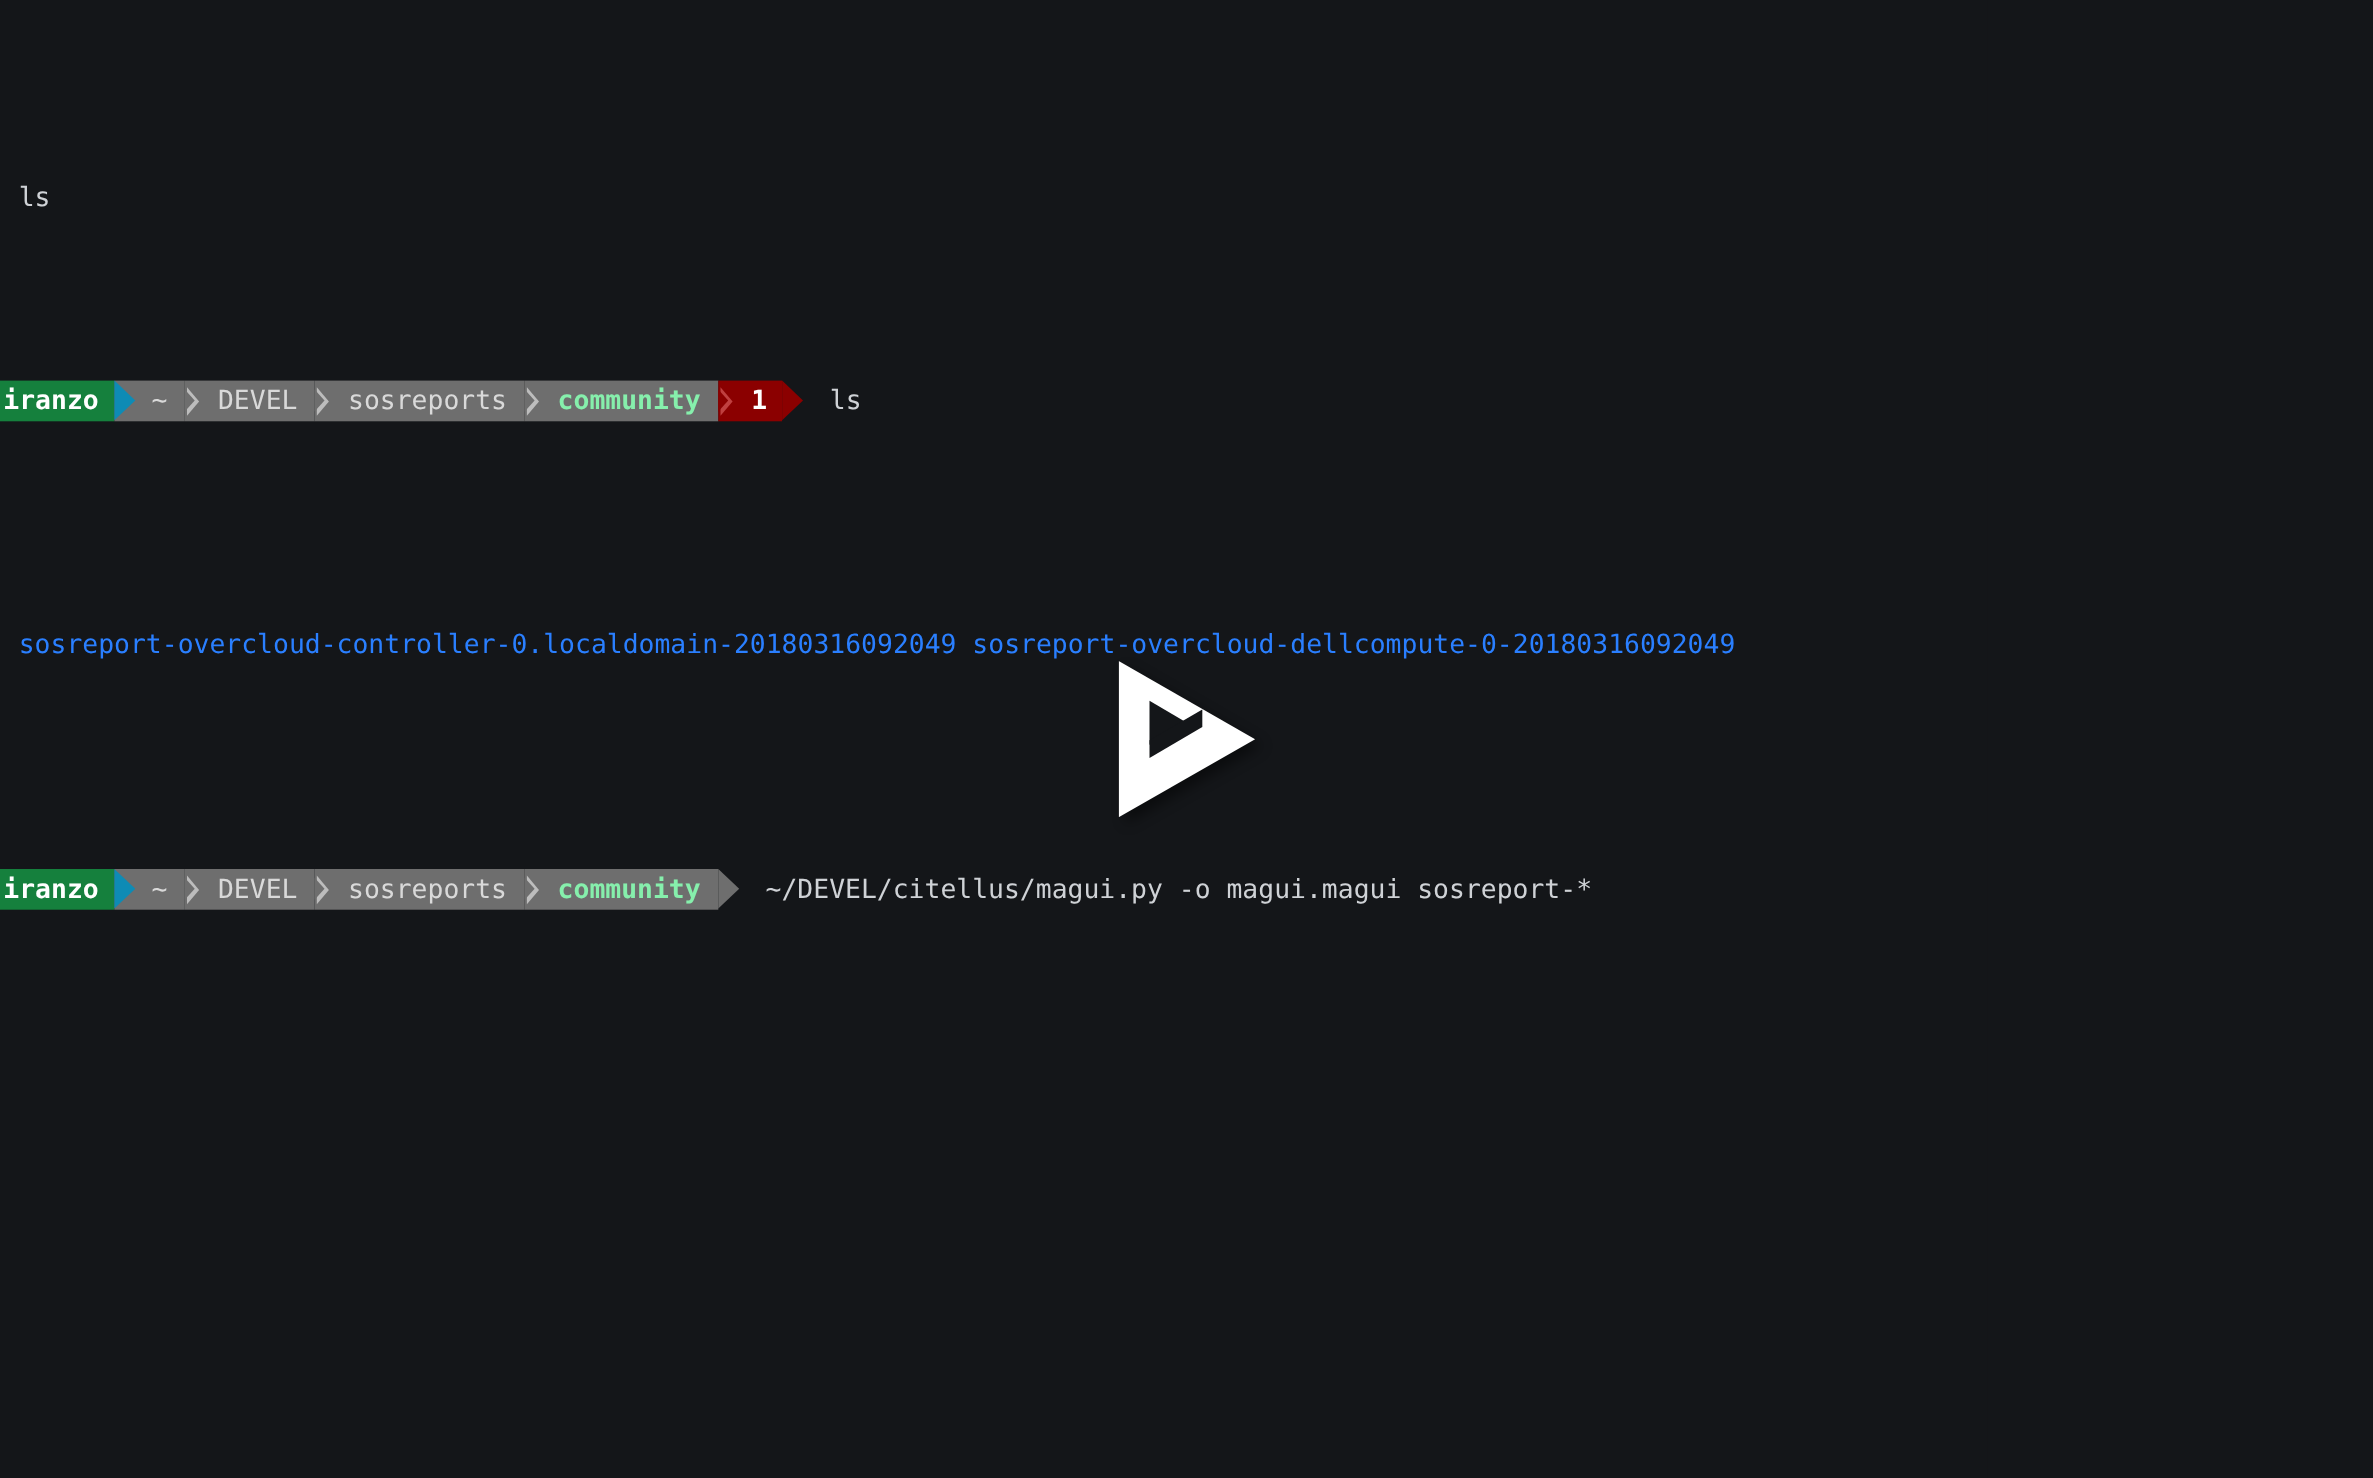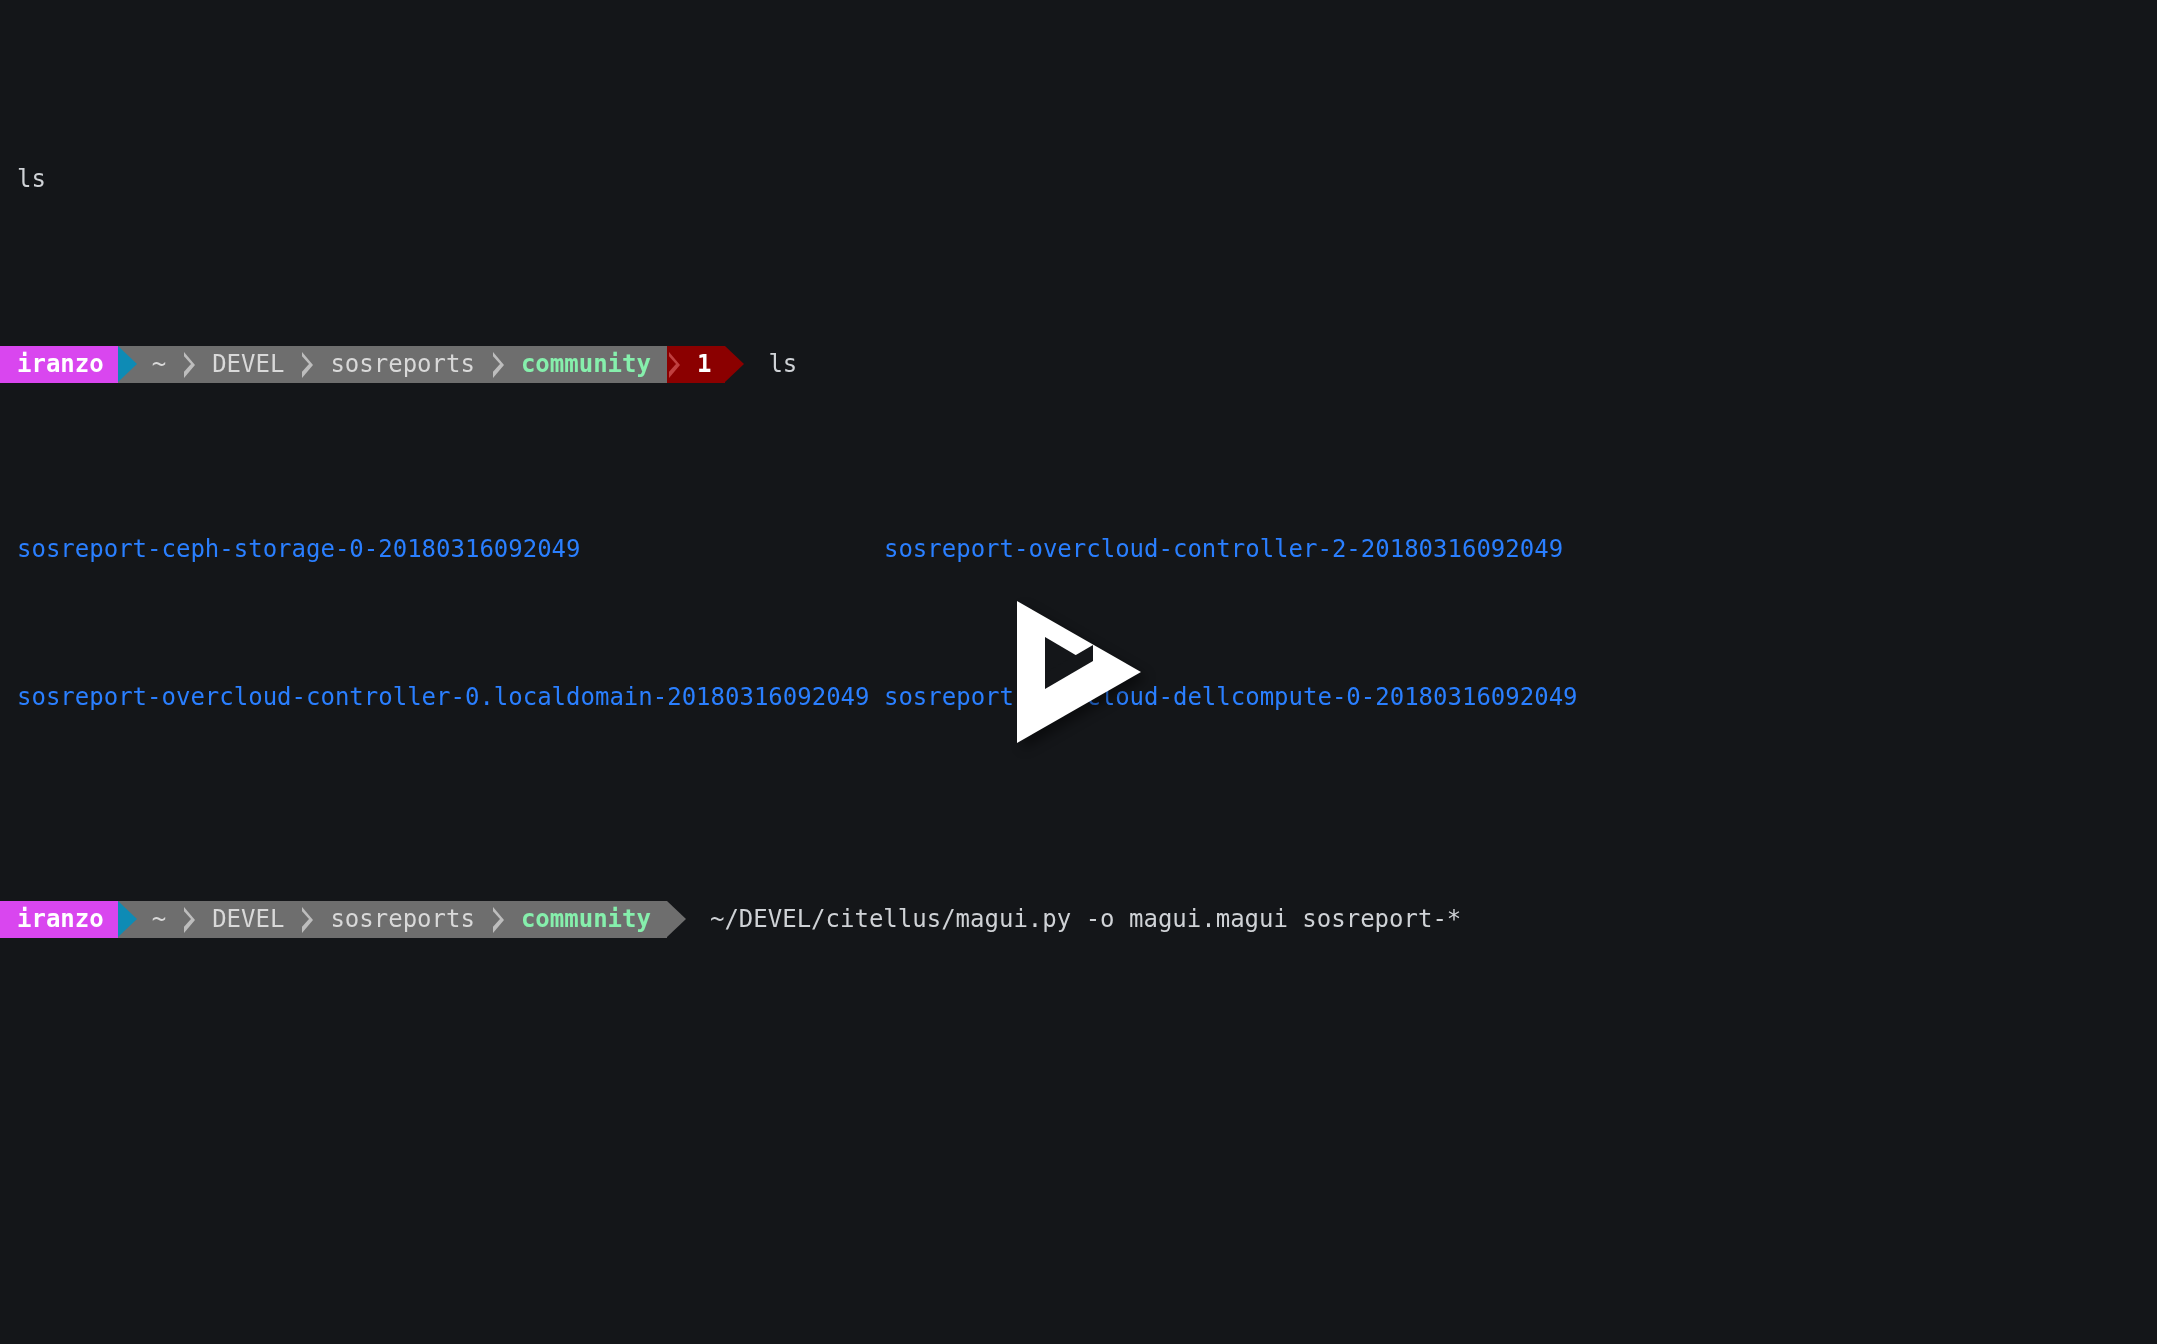--- a/index.html
+++ b/index.html
@@ -49,24 +49,24 @@
   }
   .seg {
     display: flex;
     align-items: center;
     height: 37px;
     position: relative;
     box-sizing: border-box;
     font-size: 24px;
   }
   .seg-user {
-    background: #d946ef;
+    background: #15803d;
     color: #ffffff;
     font-weight: bold;
-    padding: 0 14px 0 17px;
+    padding: 0 14px 0 3px;
   }
   .seg-user::after {
     content: "";
     position: absolute;
     left: 100%;
     top: 0;
     width: 0;
     height: 0;
     border-top: 18.5px solid transparent;
     border-bottom: 18.5px solid transparent;
@@ -193,21 +193,20 @@
         <span>community</span>
       </div>
       <div class="seg seg-exit">
         <span class="chev"></span>
         <span>1</span>
       </div>
       <div class="cmd">ls</div>
     </div>
 
     
-    <span class="line"><span class="fg-blue">sosreport-ceph-storage-0-20180316092049</span><span class="fg-blue">                     </span><span class="fg-blue">sosreport-overcloud-controller-2-20180316092049</span></span>
 
     <span class="line"><span class="fg-blue">sosreport-overcloud-controller-0.localdomain-20180316092049</span><span class="fg-blue"> </span><span class="fg-blue">sosreport-overcloud-dellcompute-0-20180316092049</span></span>
 
 
     
     <div class="prompt-line">
       <div class="seg seg-user">iranzo</div>
       <div class="seg seg-path first">~</div>
       <div class="seg seg-path">
         <span class="chev"></span>

